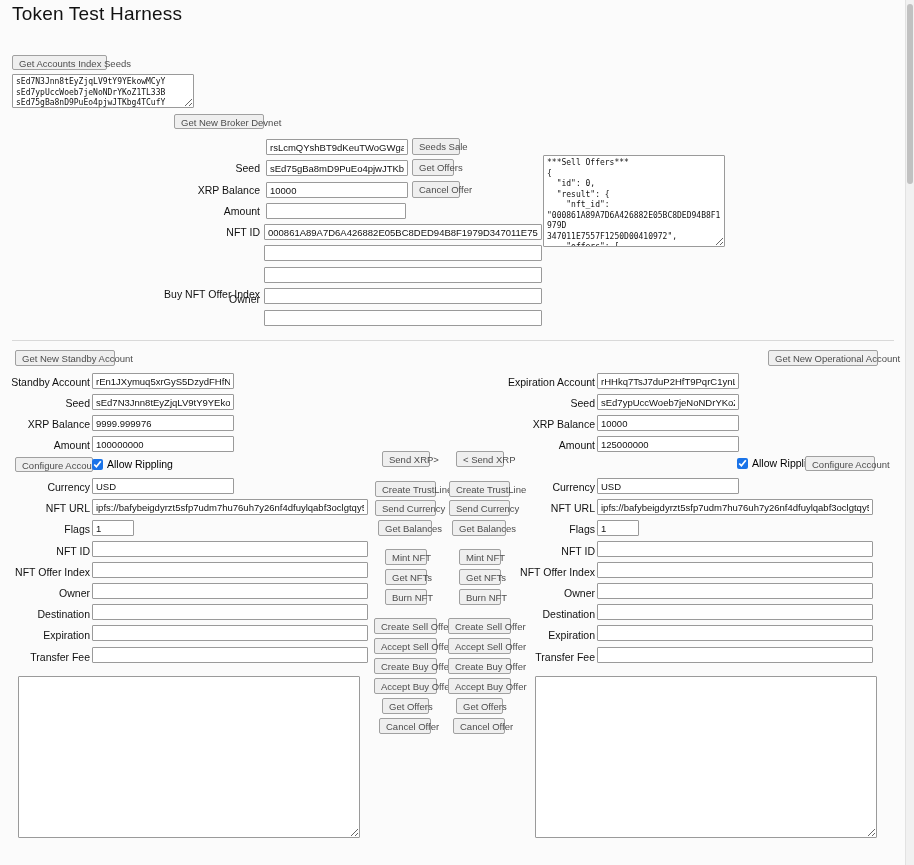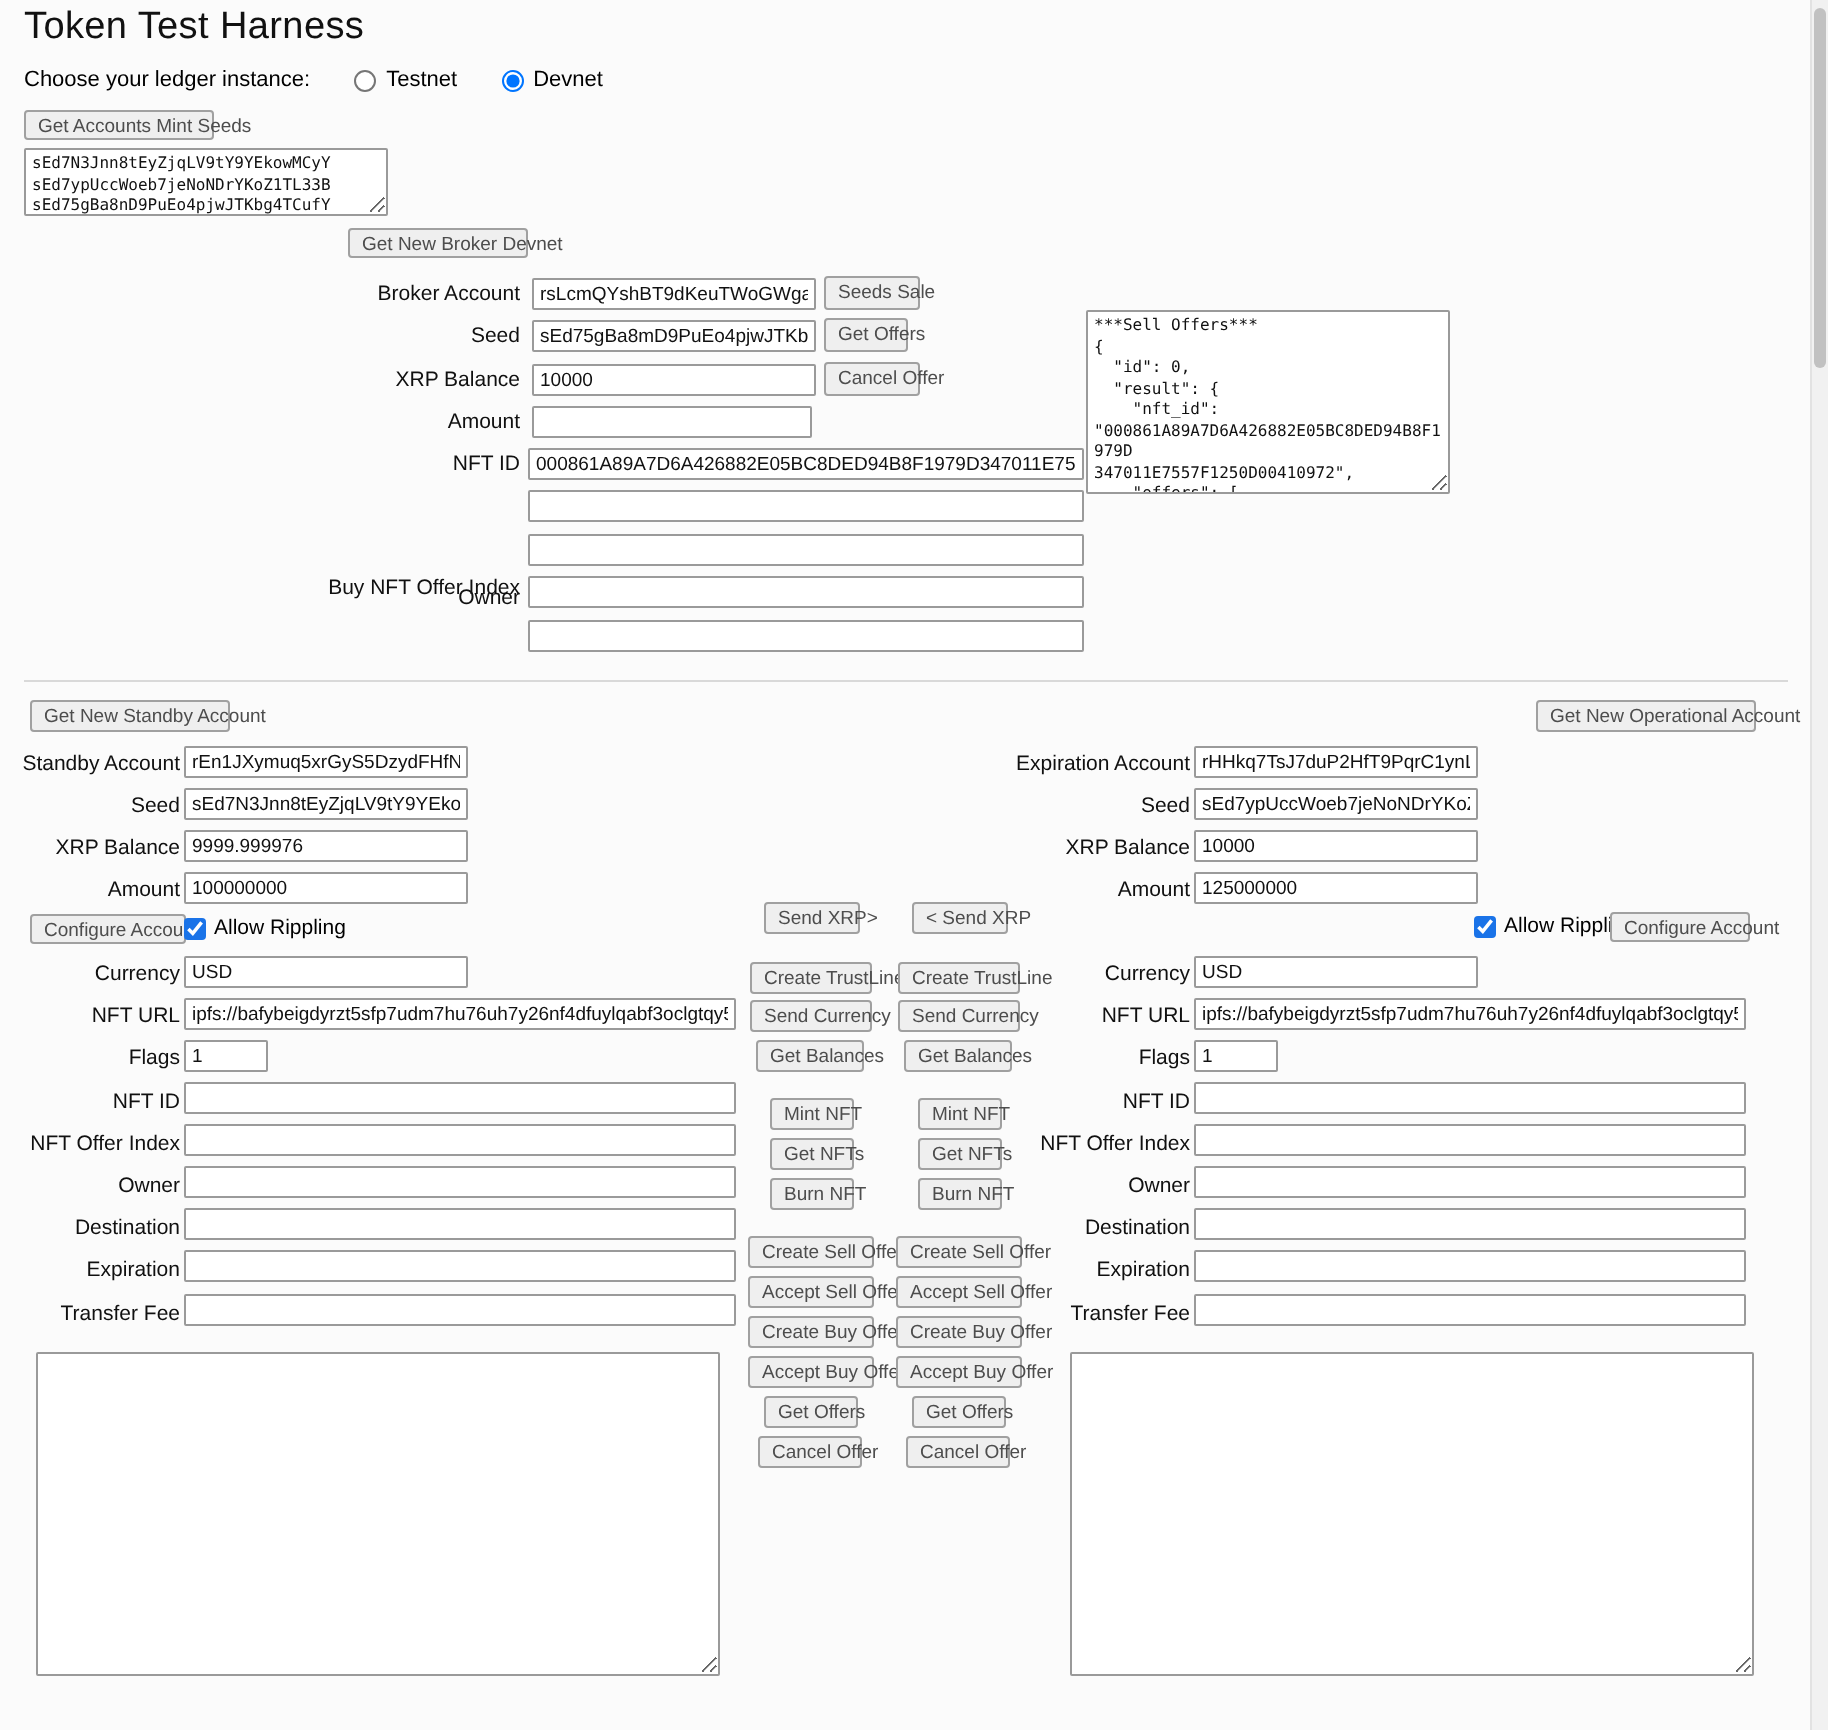--- a/index.html
+++ b/index.html
@@ -130,41 +130,29 @@
   .rip-label { font-size: 10.5px; }
   .chk-wrap { position: absolute; display: flex; align-items: center; }
 </style>
 </head>
 <body>
 
 <div id="page">
 
   <h1 id="title">Token Test Harness</h1>
 
-  <div class="ledger-row">
-    <span class="lbl">Choose your ledger instance:</span>
-    <label class="radio-wrap">
-      <input type="radio" name="ledger" style="">
-      <span>Testnet</span>
-    </label>
-    <label class="radio-wrap">
-      <input type="radio" name="ledger" checked="" style="">
-      <span>Devnet</span>
-    </label>
-  </div>
-
-  <button class="btn-abs" style="left:12px; top:55px; width:95px; height:15px;">Get Accounts Mint Seeds</button>
+
+  <button class="btn-abs" style="left:12px; top:55px; width:95px; height:15px;">Get Accounts Index Seeds</button>
 
   <textarea class="abs" style="left: 12px; top: 74px; width: 182px; height: 34px;">sEd7N3Jnn8tEyZjqLV9tY9YEkowMCyY
 sEd7ypUccWoeb7jeNoNDrYKoZ1TL33B
 sEd75gBa8nD9PuEo4pjwJTKbg4TCufY</textarea>
 
   <button class="btn-abs" style="left:174px; top:114px; width:90px; height:15px;">Get New Broker Devnet</button>
 
-  <div class="field-label" style="left:60px; top:139px; width:200px;">Broker Account</div>
   <input type="text" class="abs" style="left: 266px; top: 139px; width: 142px;" value="rsLcmQYshBT9dKeuTWoGWgaPS3rSrcNAcM">
   <button class="btn-abs" style="left:412px; top:138px; width:48px; height:17px;">Seeds Sale</button>
 
   <div class="field-label" style="left:60px; top:160px; width:200px;">Seed</div>
   <input type="text" class="abs" style="left: 266px; top: 160px; width: 142px;" value="sEd75gBa8mD9PuEo4pjwJTKbg4TCufY">
   <button class="btn-abs" style="left:412px; top:159px; width:42px; height:17px;">Get Offers</button>
 
   <div class="field-label" style="left:60px; top:182px; width:200px;">XRP Balance</div>
   <input type="text" class="abs" style="left: 266px; top: 182px; width: 142px;" value="10000">
   <button class="btn-abs" style="left:412px; top:181px; width:48px; height:17px;">Cancel Offer</button>

